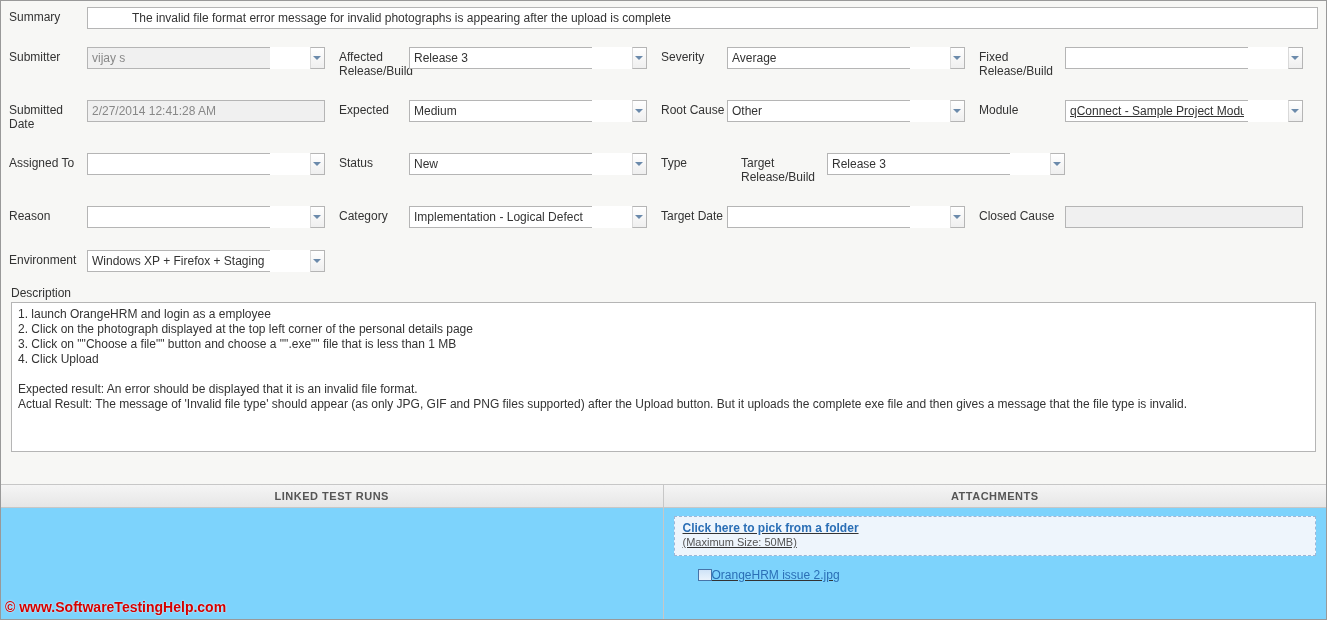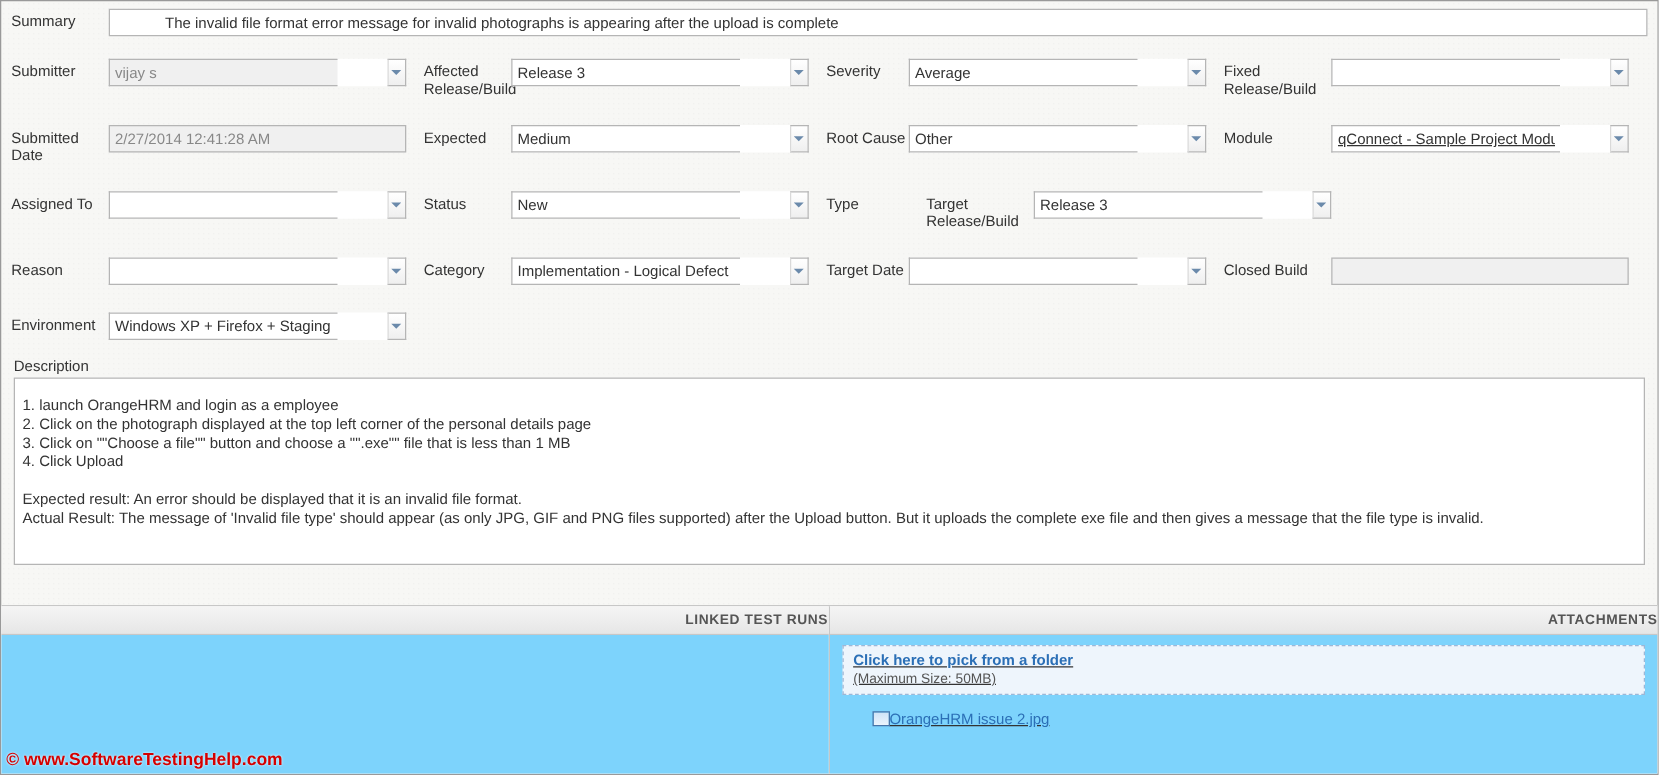--- a/index.html
+++ b/index.html
@@ -86,21 +86,21 @@
   }
 
   .desc-label {
     padding: 2px 0 2px 2px;
     color: #333;
   }
   .desc-box {
     border: 1px solid #b5b5b5;
     background: #fff;
     height: 150px;
-    padding: 14px 6px;
+    padding: 4px 6px;
     font-size: 12px;
     line-height: 15px;
     white-space: pre-wrap;
     overflow: auto;
     margin: 0 2px;
   }
 
   .panels {
     display: flex;
     border-top: 1px solid #c7c7c7;
@@ -112,21 +112,21 @@
   .panel {
     flex: 1 1 50%;
     border-right: 1px solid #c7c7c7;
     display:flex;
     flex-direction: column;
   }
   .panel:last-child { border-right:none; }
   .panel-head {
     background: linear-gradient(#f5f5f5,#e6e6e6);
     border-bottom: 1px solid #c7c7c7;
-    text-align: right;
+    text-align: center;
     font-weight: bold;
     color: #555;
     padding: 5px 0;
     letter-spacing: 0.5px;
     font-size: 11px;
   }
   .panel-body {
     flex: 1;
     background: #7dd3fc;
     padding: 8px 10px;
@@ -298,21 +298,21 @@
       </div>
 
       <div class="c3-lbl">Target Date</div>
       <div class="combo c3-fld">
         <input class="combo-input" style="width: 220px;" value="">
         <div class="combo-btn">
             <span class="arrow"></span>
           </div>
       </div>
 
-      <div class="c4-lbl">Closed Build</div>
+      <div class="c4-lbl">Closed Cause</div>
       <input class="txt disabled c4-fld" style="width: 238px;" readonly="" value="">
     </div>
 
     <div class="row" style="margin-bottom:12px;">
       <div class="c1-lbl">Environment</div>
       <div class="combo c1-fld">
         <input class="combo-input" style="width: 220px;" value="Windows XP + Firefox + Staging">
         <div class="combo-btn">
             <span class="arrow"></span>
           </div>

